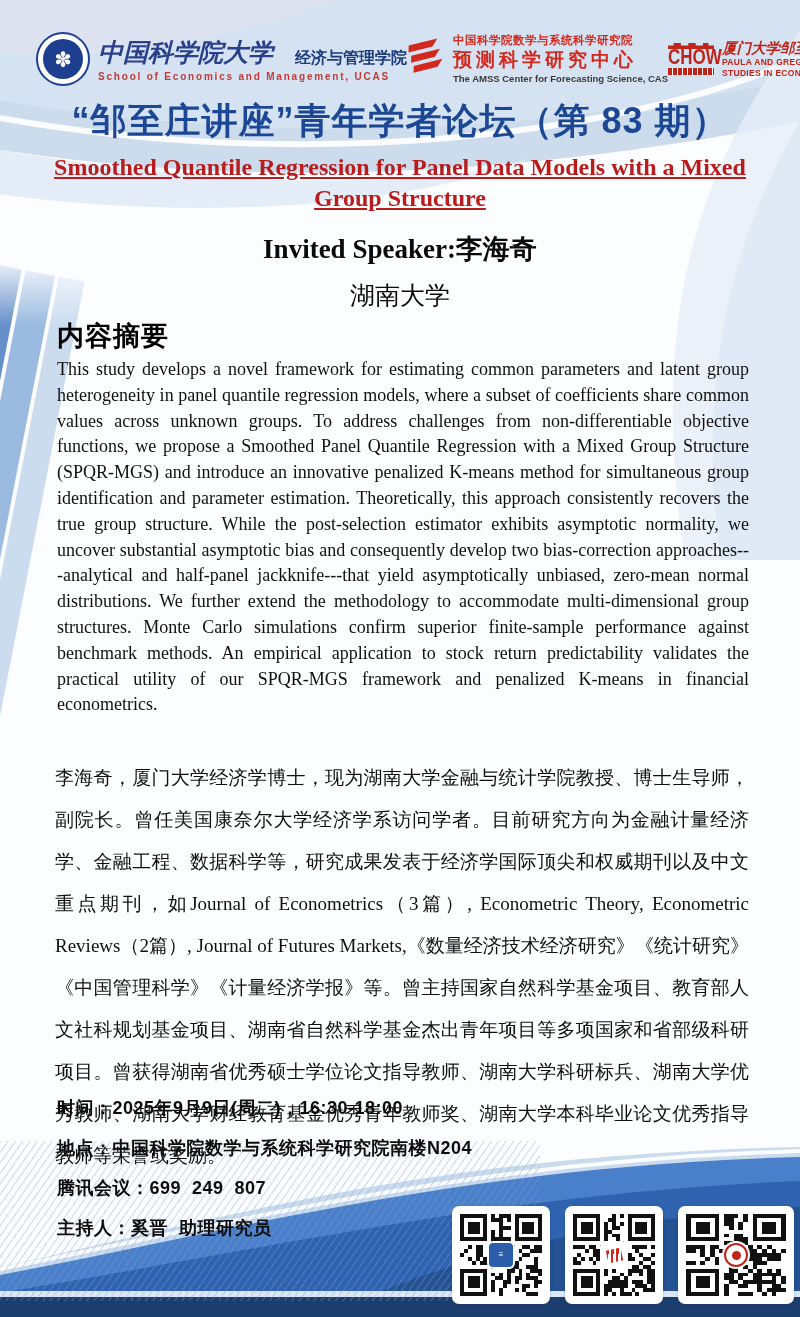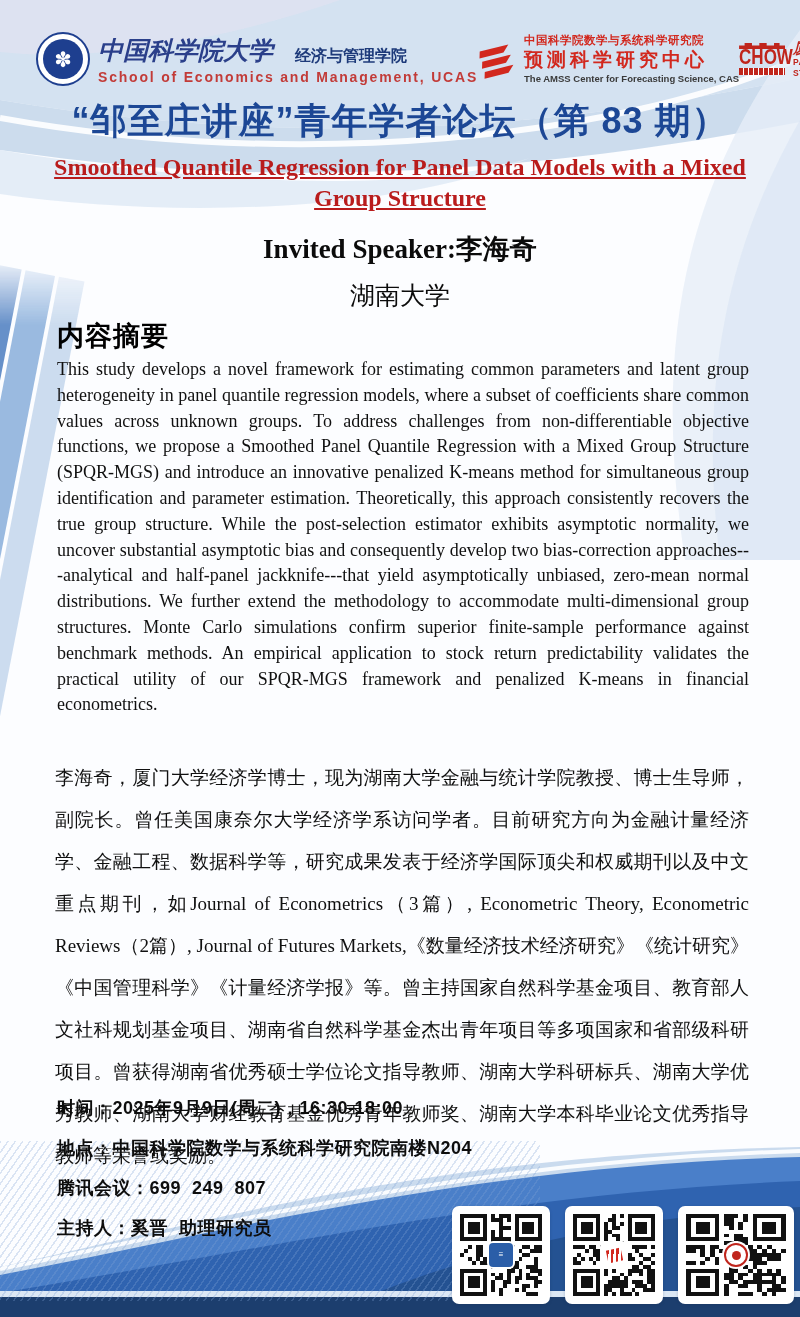--- a/index.html
+++ b/index.html
@@ -17,23 +17,23 @@
   
   .header{position:absolute;top:24px;left:36px;right:22px;height:70px;display:flex;align-items:center;
           justify-content:space-between;z-index:3;}
   .l1{display:flex;align-items:center;gap:8px;}
   .emblem{width:50px;height:50px;border-radius:50%;background:#fff;border:2px solid #1e3f8f;display:grid;place-items:center;flex:0 0 auto;}
   .emblem-in{width:40px;height:40px;border-radius:50%;background:#1e3f8f;color:#fff;display:grid;place-items:center;font-size:21px;line-height:1;}
   .l1-col{display:flex;flex-direction:column;}
   .l1-row{display:flex;align-items:flex-end;gap:22px;}
   .l1-name{font-family:"Liberation Serif","DejaVu Serif",serif;font-style:italic;font-weight:700;font-size:25px;color:#2a3f8a;white-space:nowrap;}
   .l1-dept{font-weight:700;font-size:16px;color:#1d3a7a;white-space:nowrap;}
-  .l1-sub{font-size:14px;color:#c23b38;letter-spacing:1.8px;font-weight:700;margin-top:2px;white-space:nowrap;}
-
-  .l2{display:flex;align-items:flex-end;gap:8px;}
+  .l1-sub{font-size:10px;color:#c23b38;letter-spacing:1.8px;font-weight:700;margin-top:2px;white-space:nowrap;}
+
+  .l2{display:flex;align-items:flex-start;gap:8px;}
   .l2-col{display:flex;flex-direction:column;line-height:1.3;}
   .l2-a{font-size:11.5px;color:#d2281e;font-weight:700;letter-spacing:.5px;white-space:nowrap;}
   .l2-b{font-size:19px;color:#d2281e;font-weight:800;letter-spacing:4px;white-space:nowrap;}
   .l2-c{font-size:9.5px;color:#3a3a3a;font-weight:700;white-space:nowrap;}
 
   .l3{display:flex;align-items:center;gap:8px;}
   .chow{width:46px;flex:0 0 auto;display:flex;flex-direction:column;}
   .chow-roof{height:6px;background:#c0251c;
              clip-path:polygon(0 100%,0 40%,12% 40%,12% 0,28% 0,28% 40%,44% 40%,44% 0,60% 0,60% 40%,76% 40%,76% 0,88% 0,88% 40%,100% 40%,100% 100%);}
   .chow-word{font-size:17px;font-weight:900;color:#c0251c;text-align:center;line-height:1.05;transform:scaleY(1.25);letter-spacing:0;}

